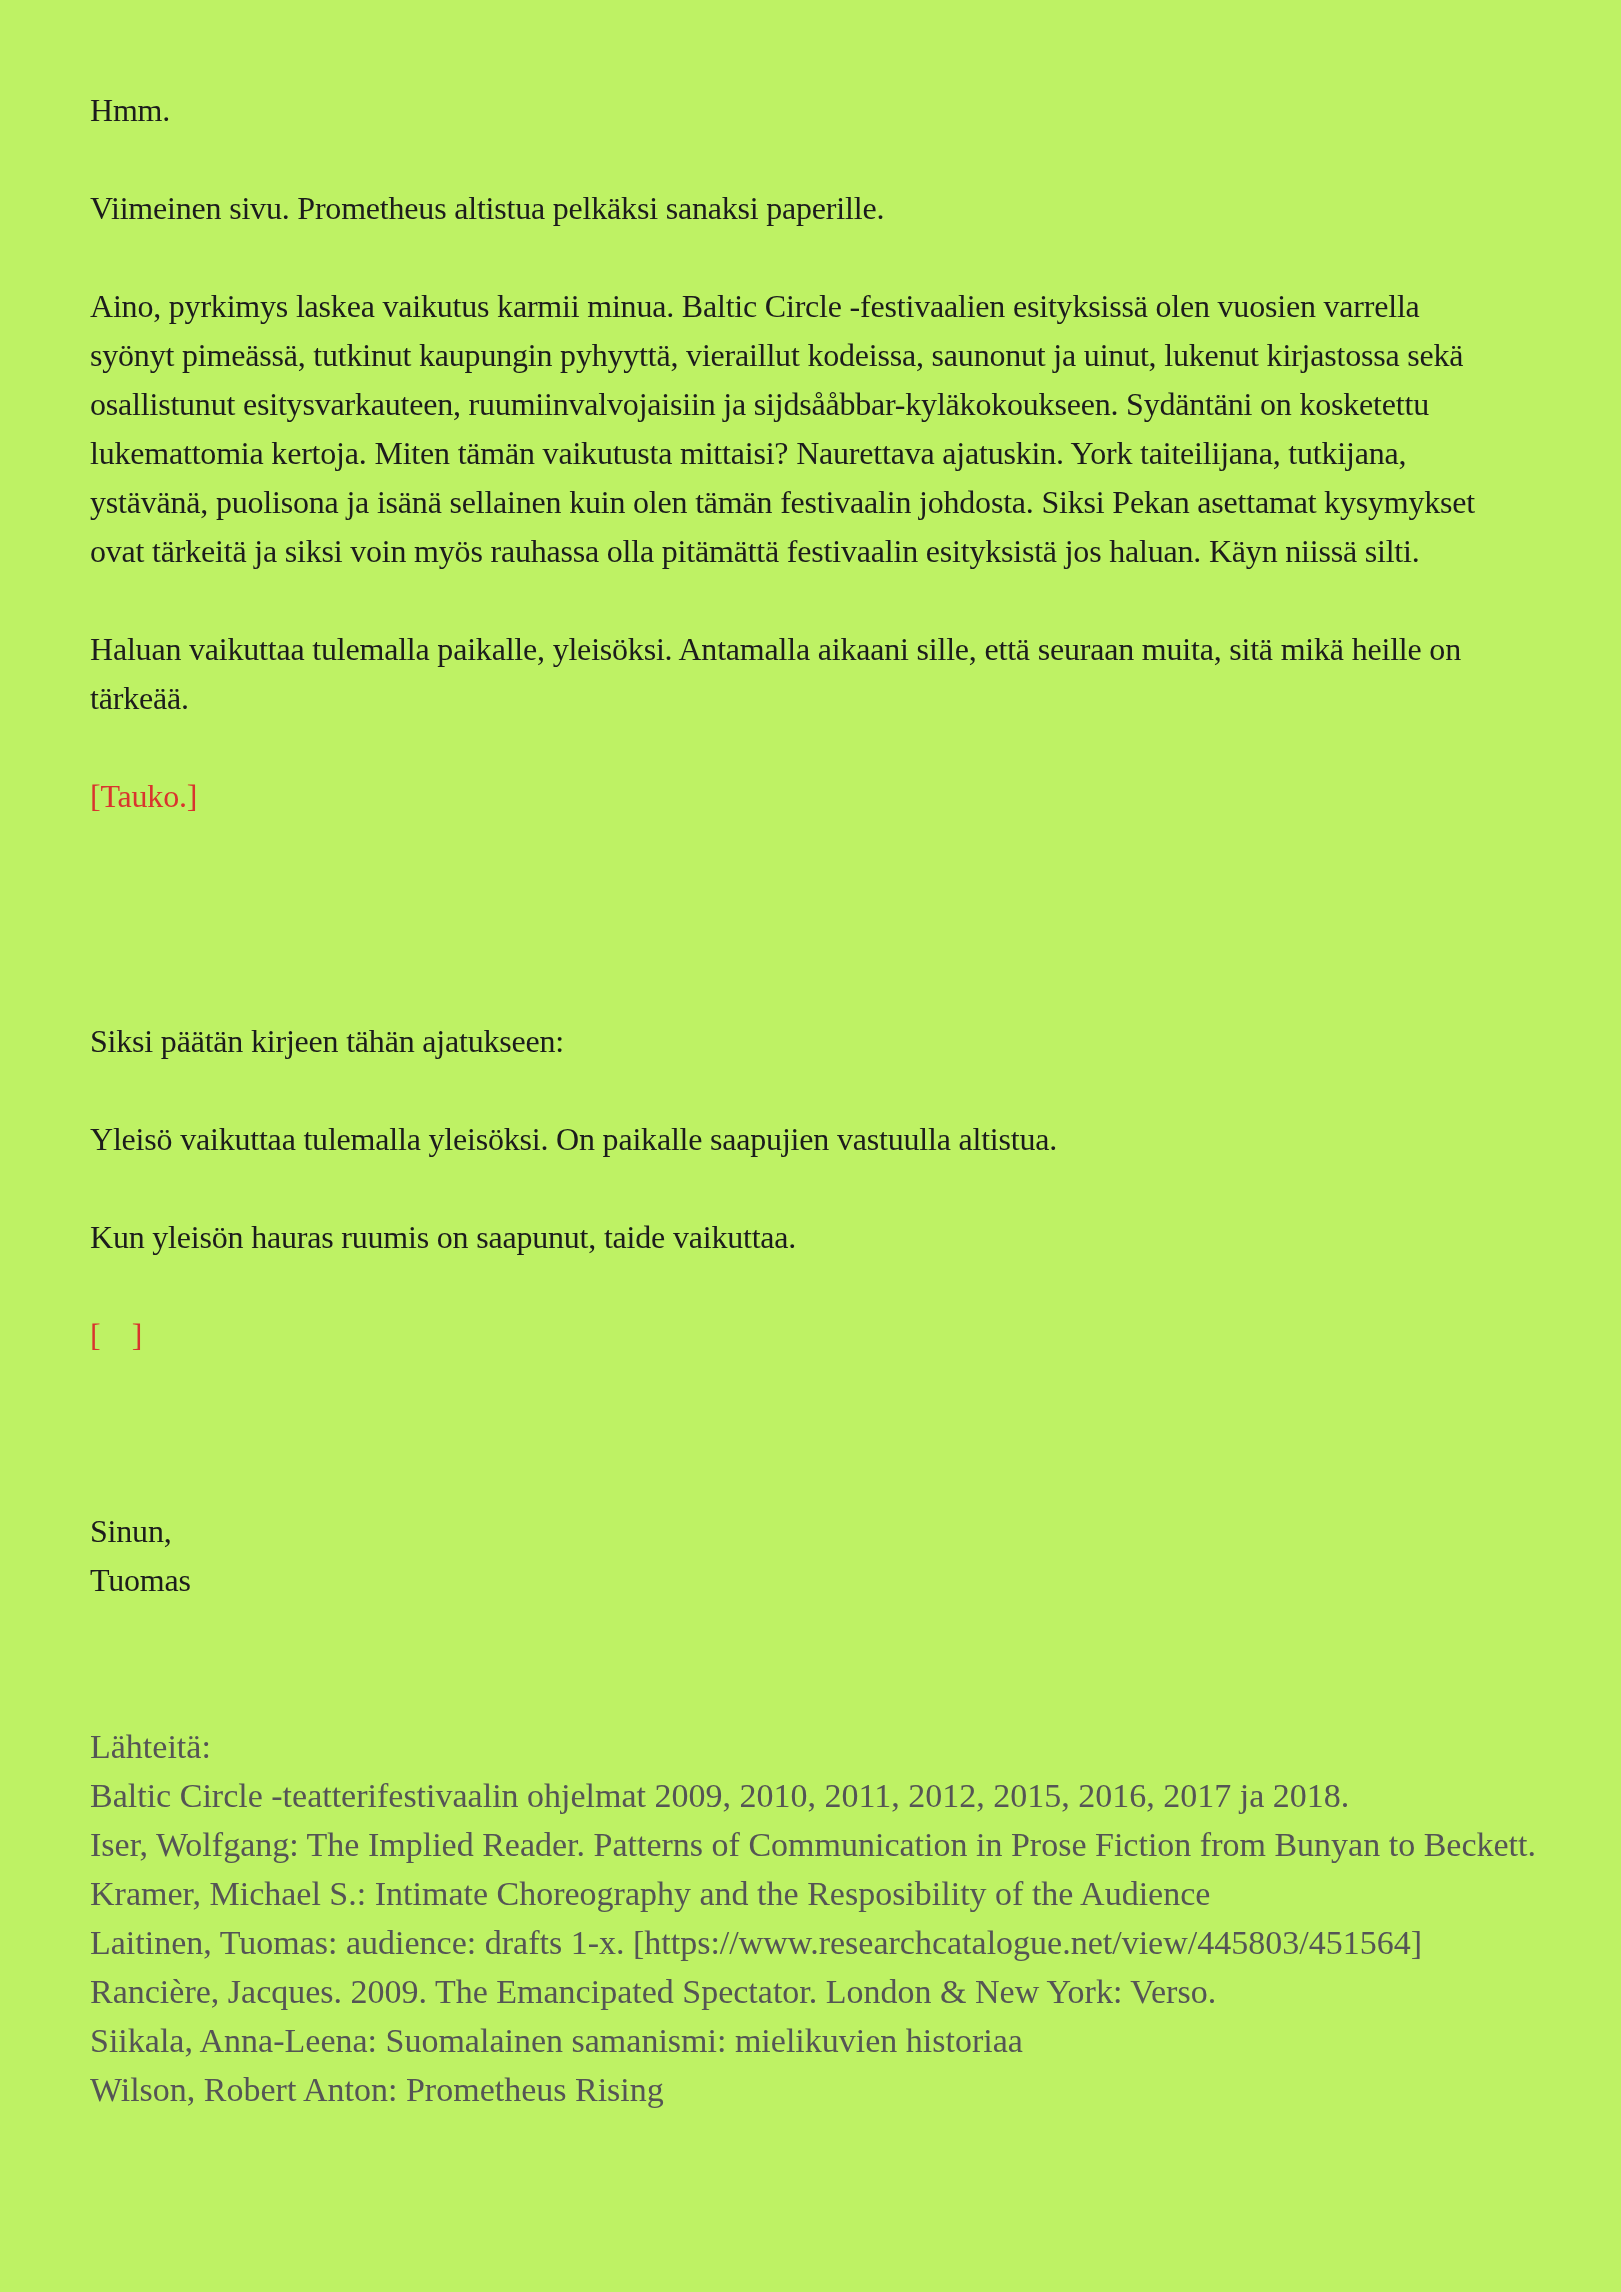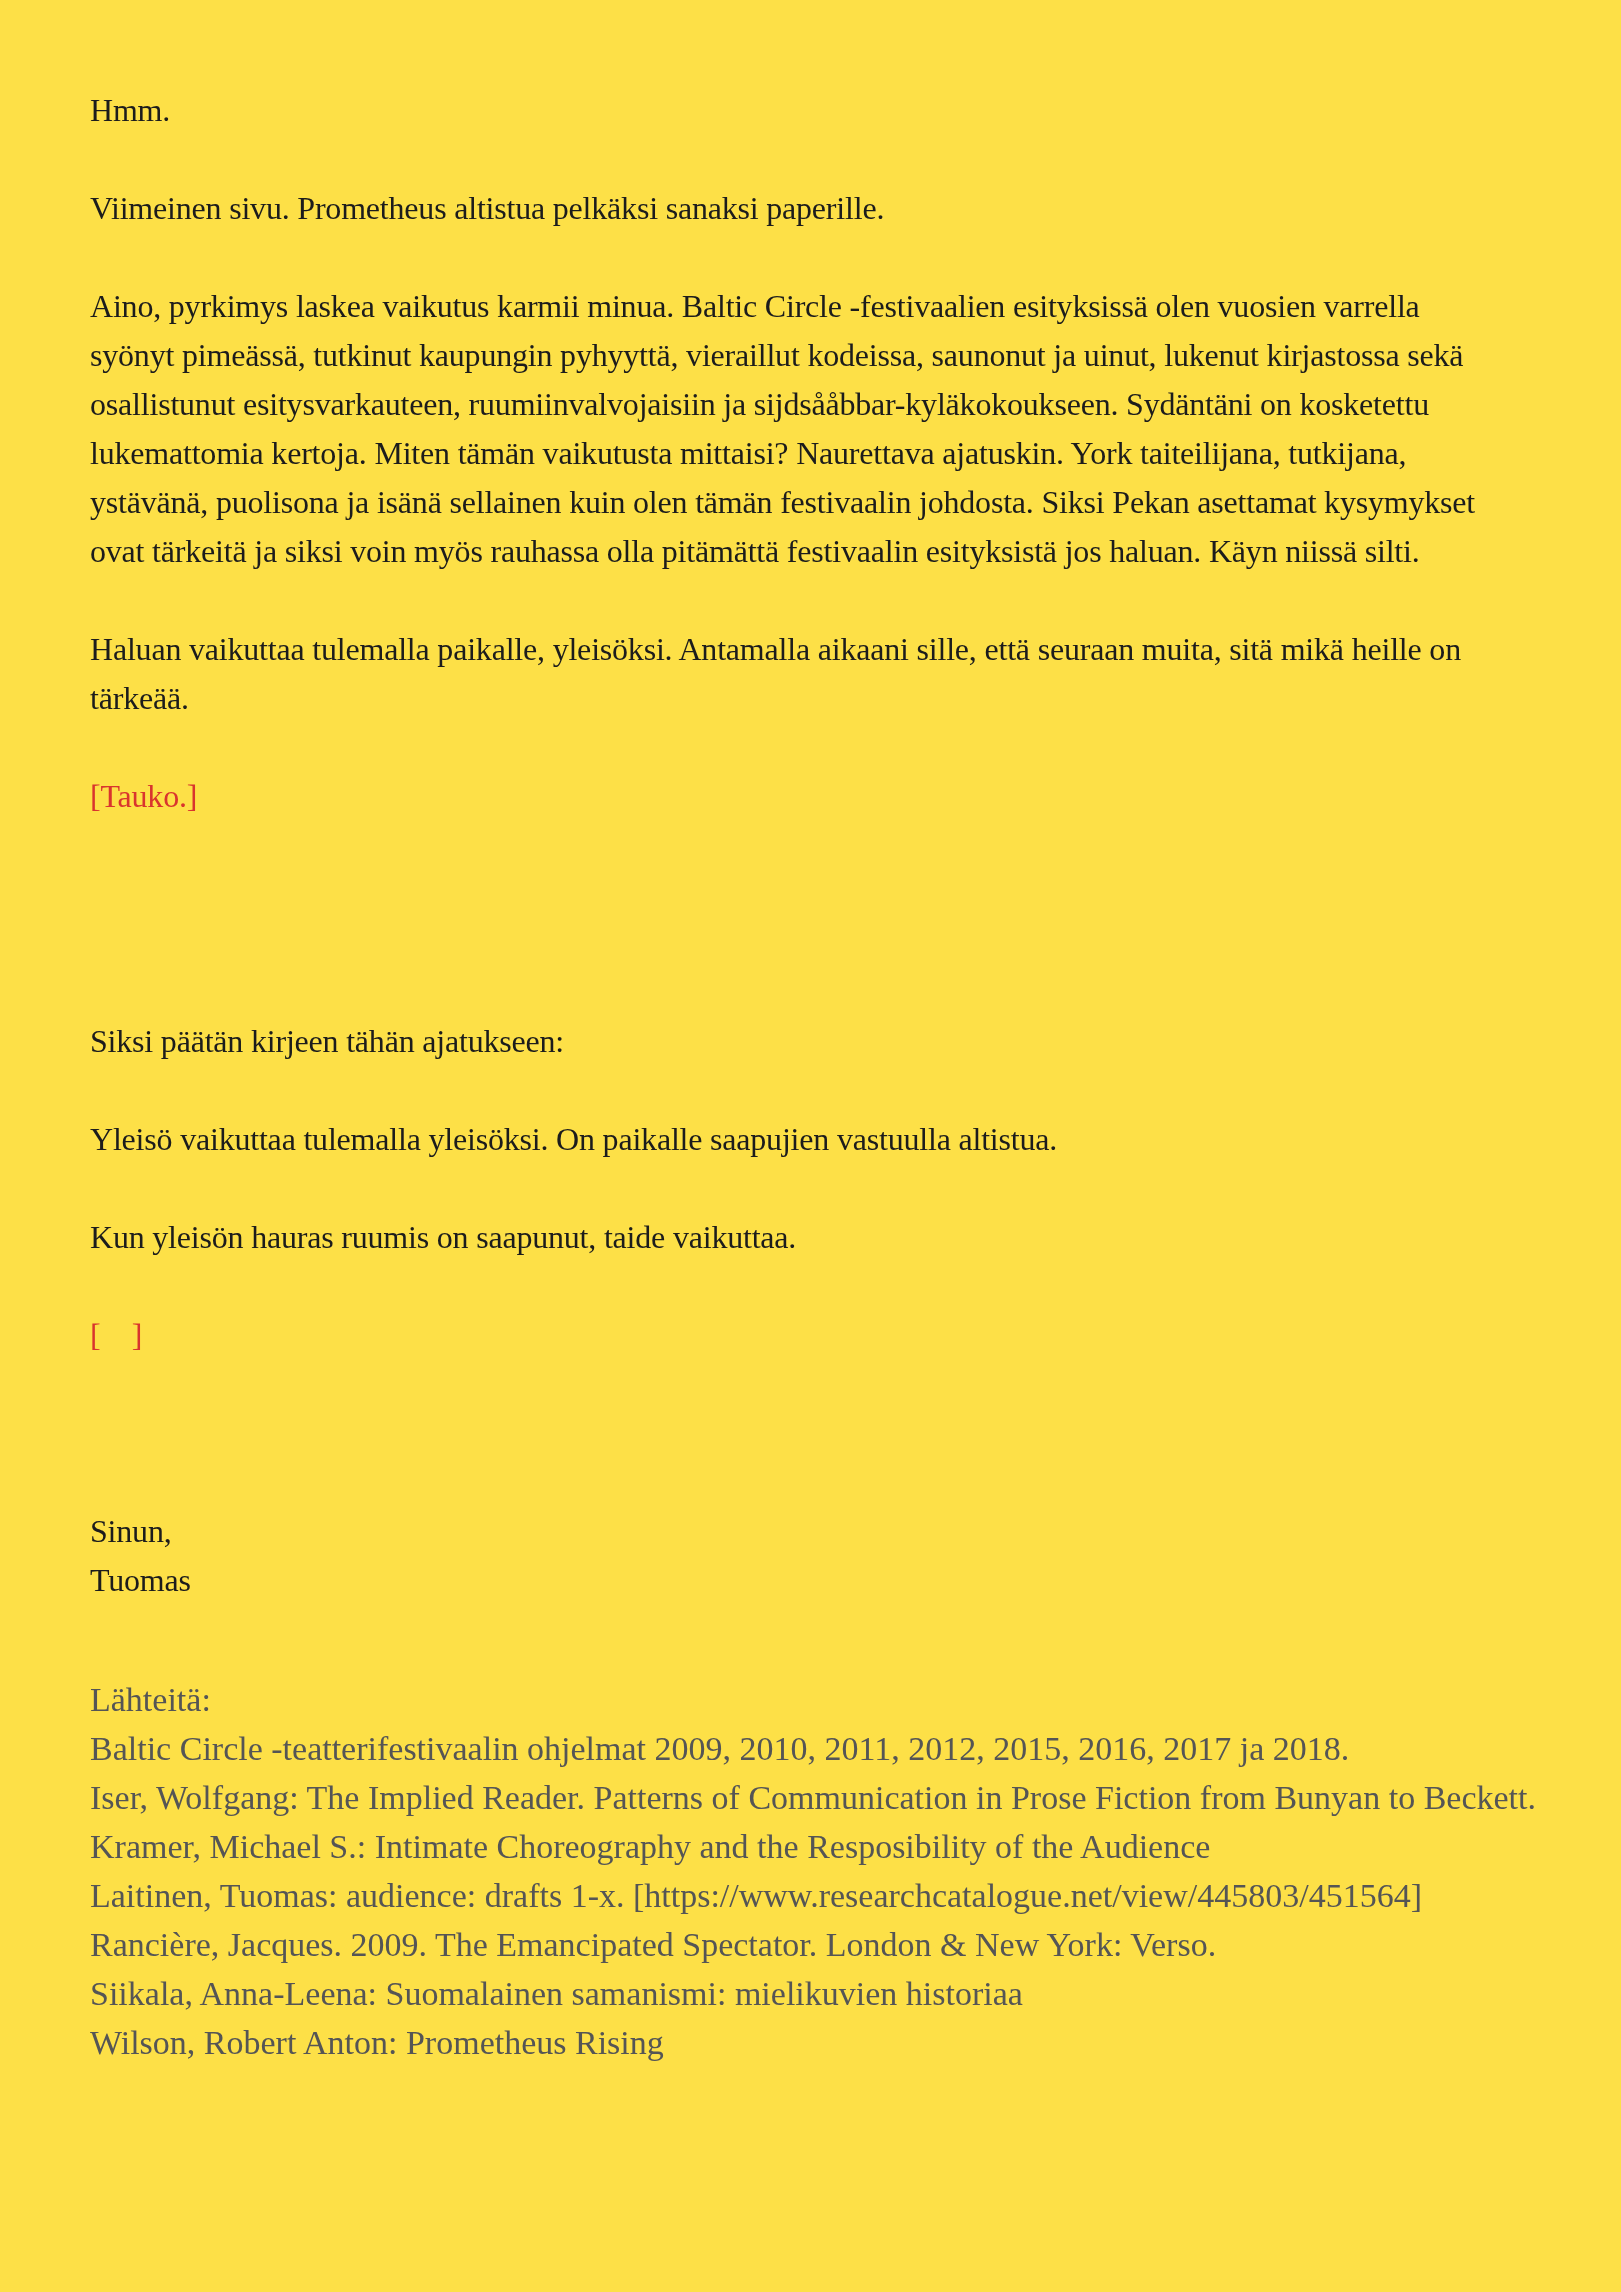--- a/index.html
+++ b/index.html
@@ -5,36 +5,36 @@
   html, body {
     margin: 0;
     padding: 0;
     background: #ffffff;
   }
   .page {
     position: relative;
     width: 1621px;
     height: 2293px;
     box-sizing: border-box;
-    background: #fde047;
+    background: #bef264;
     padding: 86px 88px 0 90px;
     overflow: hidden;
     font-family: "Liberation Serif", "DejaVu Serif", serif;
     color: #1c1c1c;
   }
   .line {
     font-size: 32px;
     line-height: 49px;
     white-space: nowrap;
     letter-spacing: -0.2px;
   }
   .gap-1 { margin-bottom: 49px; }   
   .gap-4 { margin-bottom: 196px; margin-top: 11px; }  
   .gap-3 { margin-bottom: 147px; }  
-  .gap-sign { margin-bottom: 70px; }
+  .gap-sign { margin-bottom: 117px; }
   .stage-direction {
     color: #d9342e;
     white-space: pre;
   }
   .references .line {
     font-size: 34px;
     line-height: 49px;
     color: #555555;
     letter-spacing: 0;
   }

